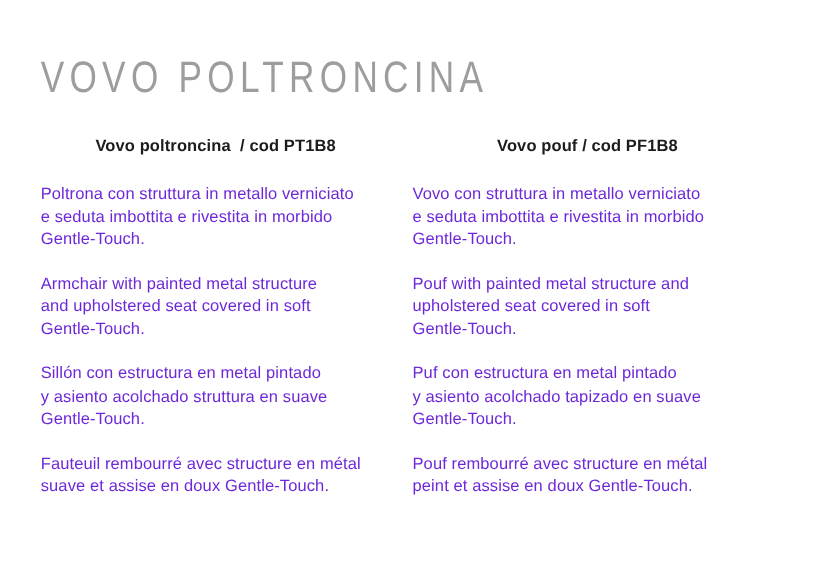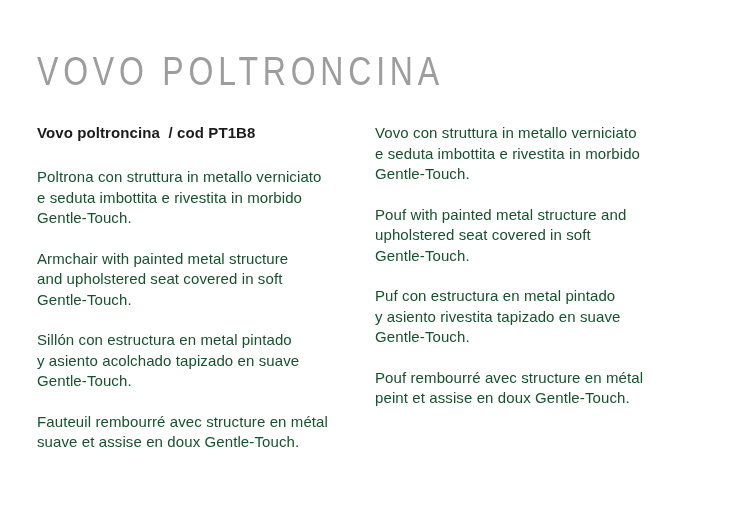--- a/index.html
+++ b/index.html
@@ -36,59 +36,61 @@
   .col-left  { left: 37px; }
   .col-right { left: 375px; }
   .col-heading {
     margin: 0 0 24px 0;
     font-size: 15px;
     line-height: 20px;
     font-weight: 700;
     color: #1c1c1c;
     letter-spacing: 0.1px;
     white-space: pre-wrap; 
+    text-align: center;
   }
   .col-paragraph {
     margin: 0 0 20px 0;
     font-size: 15px;
     line-height: 20.5px;
-    color: #14532d;
+    color: #6d28d9;
     letter-spacing: 0.1px;
     white-space: pre-line; 
   }
 </style>
 </head>
 <body>
 
 <div class="page">
 
   <h1 class="title">VOVO POLTRONCINA</h1>
 
   <div class="col col-left">
     <h3 class="col-heading">Vovo poltroncina  / cod PT1B8</h3>
     <p class="col-paragraph">Poltrona con struttura in metallo verniciato
 e seduta imbottita e rivestita in morbido
 Gentle-Touch.</p>
     <p class="col-paragraph">Armchair with painted metal structure
 and upholstered seat covered in soft
 Gentle-Touch.</p>
     <p class="col-paragraph">Sillón con estructura en metal pintado
-y asiento acolchado tapizado en suave
+y asiento acolchado struttura en suave
 Gentle-Touch.</p>
     <p class="col-paragraph">Fauteuil rembourré avec structure en métal
 suave et assise en doux Gentle-Touch.</p>
   </div>
 
   <div class="col col-right">
+    <h3 class="col-heading">Vovo pouf / cod PF1B8</h3>
     <p class="col-paragraph">Vovo con struttura in metallo verniciato
 e seduta imbottita e rivestita in morbido
 Gentle-Touch.</p>
     <p class="col-paragraph">Pouf with painted metal structure and
 upholstered seat covered in soft
 Gentle-Touch.</p>
     <p class="col-paragraph">Puf con estructura en metal pintado
-y asiento rivestita tapizado en suave
+y asiento acolchado tapizado en suave
 Gentle-Touch.</p>
     <p class="col-paragraph">Pouf rembourré avec structure en métal
 peint et assise en doux Gentle-Touch.</p>
   </div>
 
 </div>
 
 </body></html>

